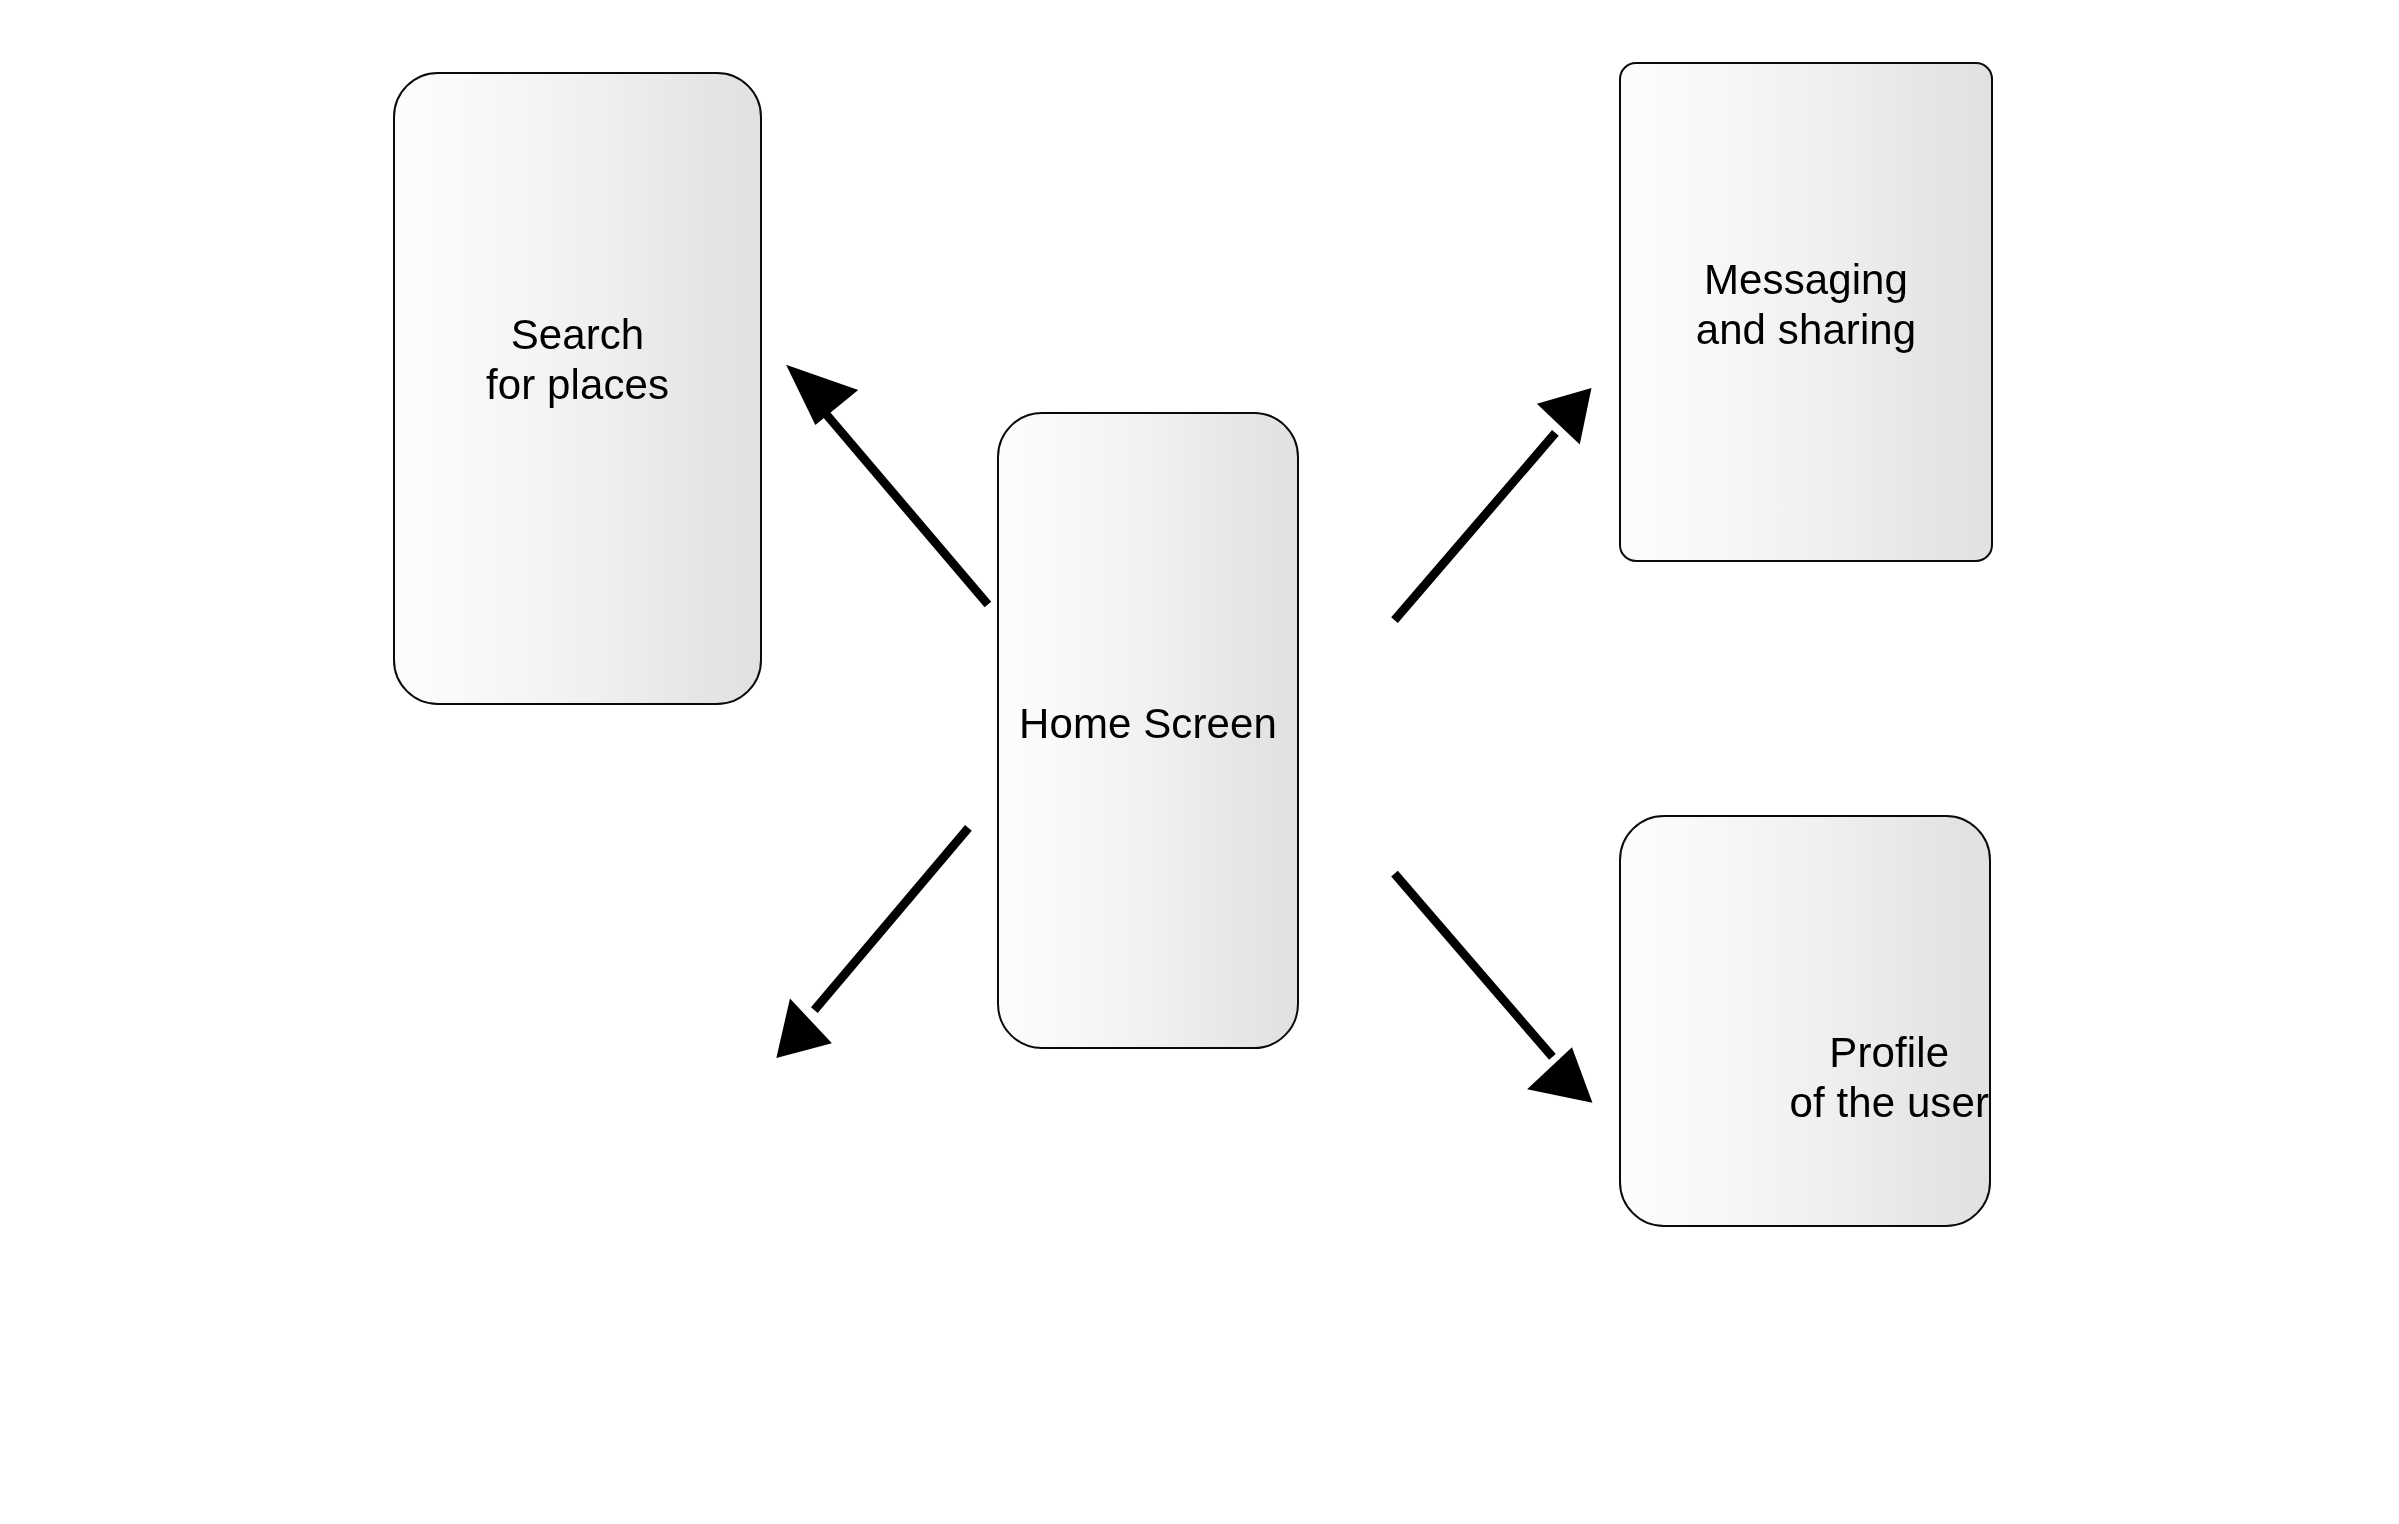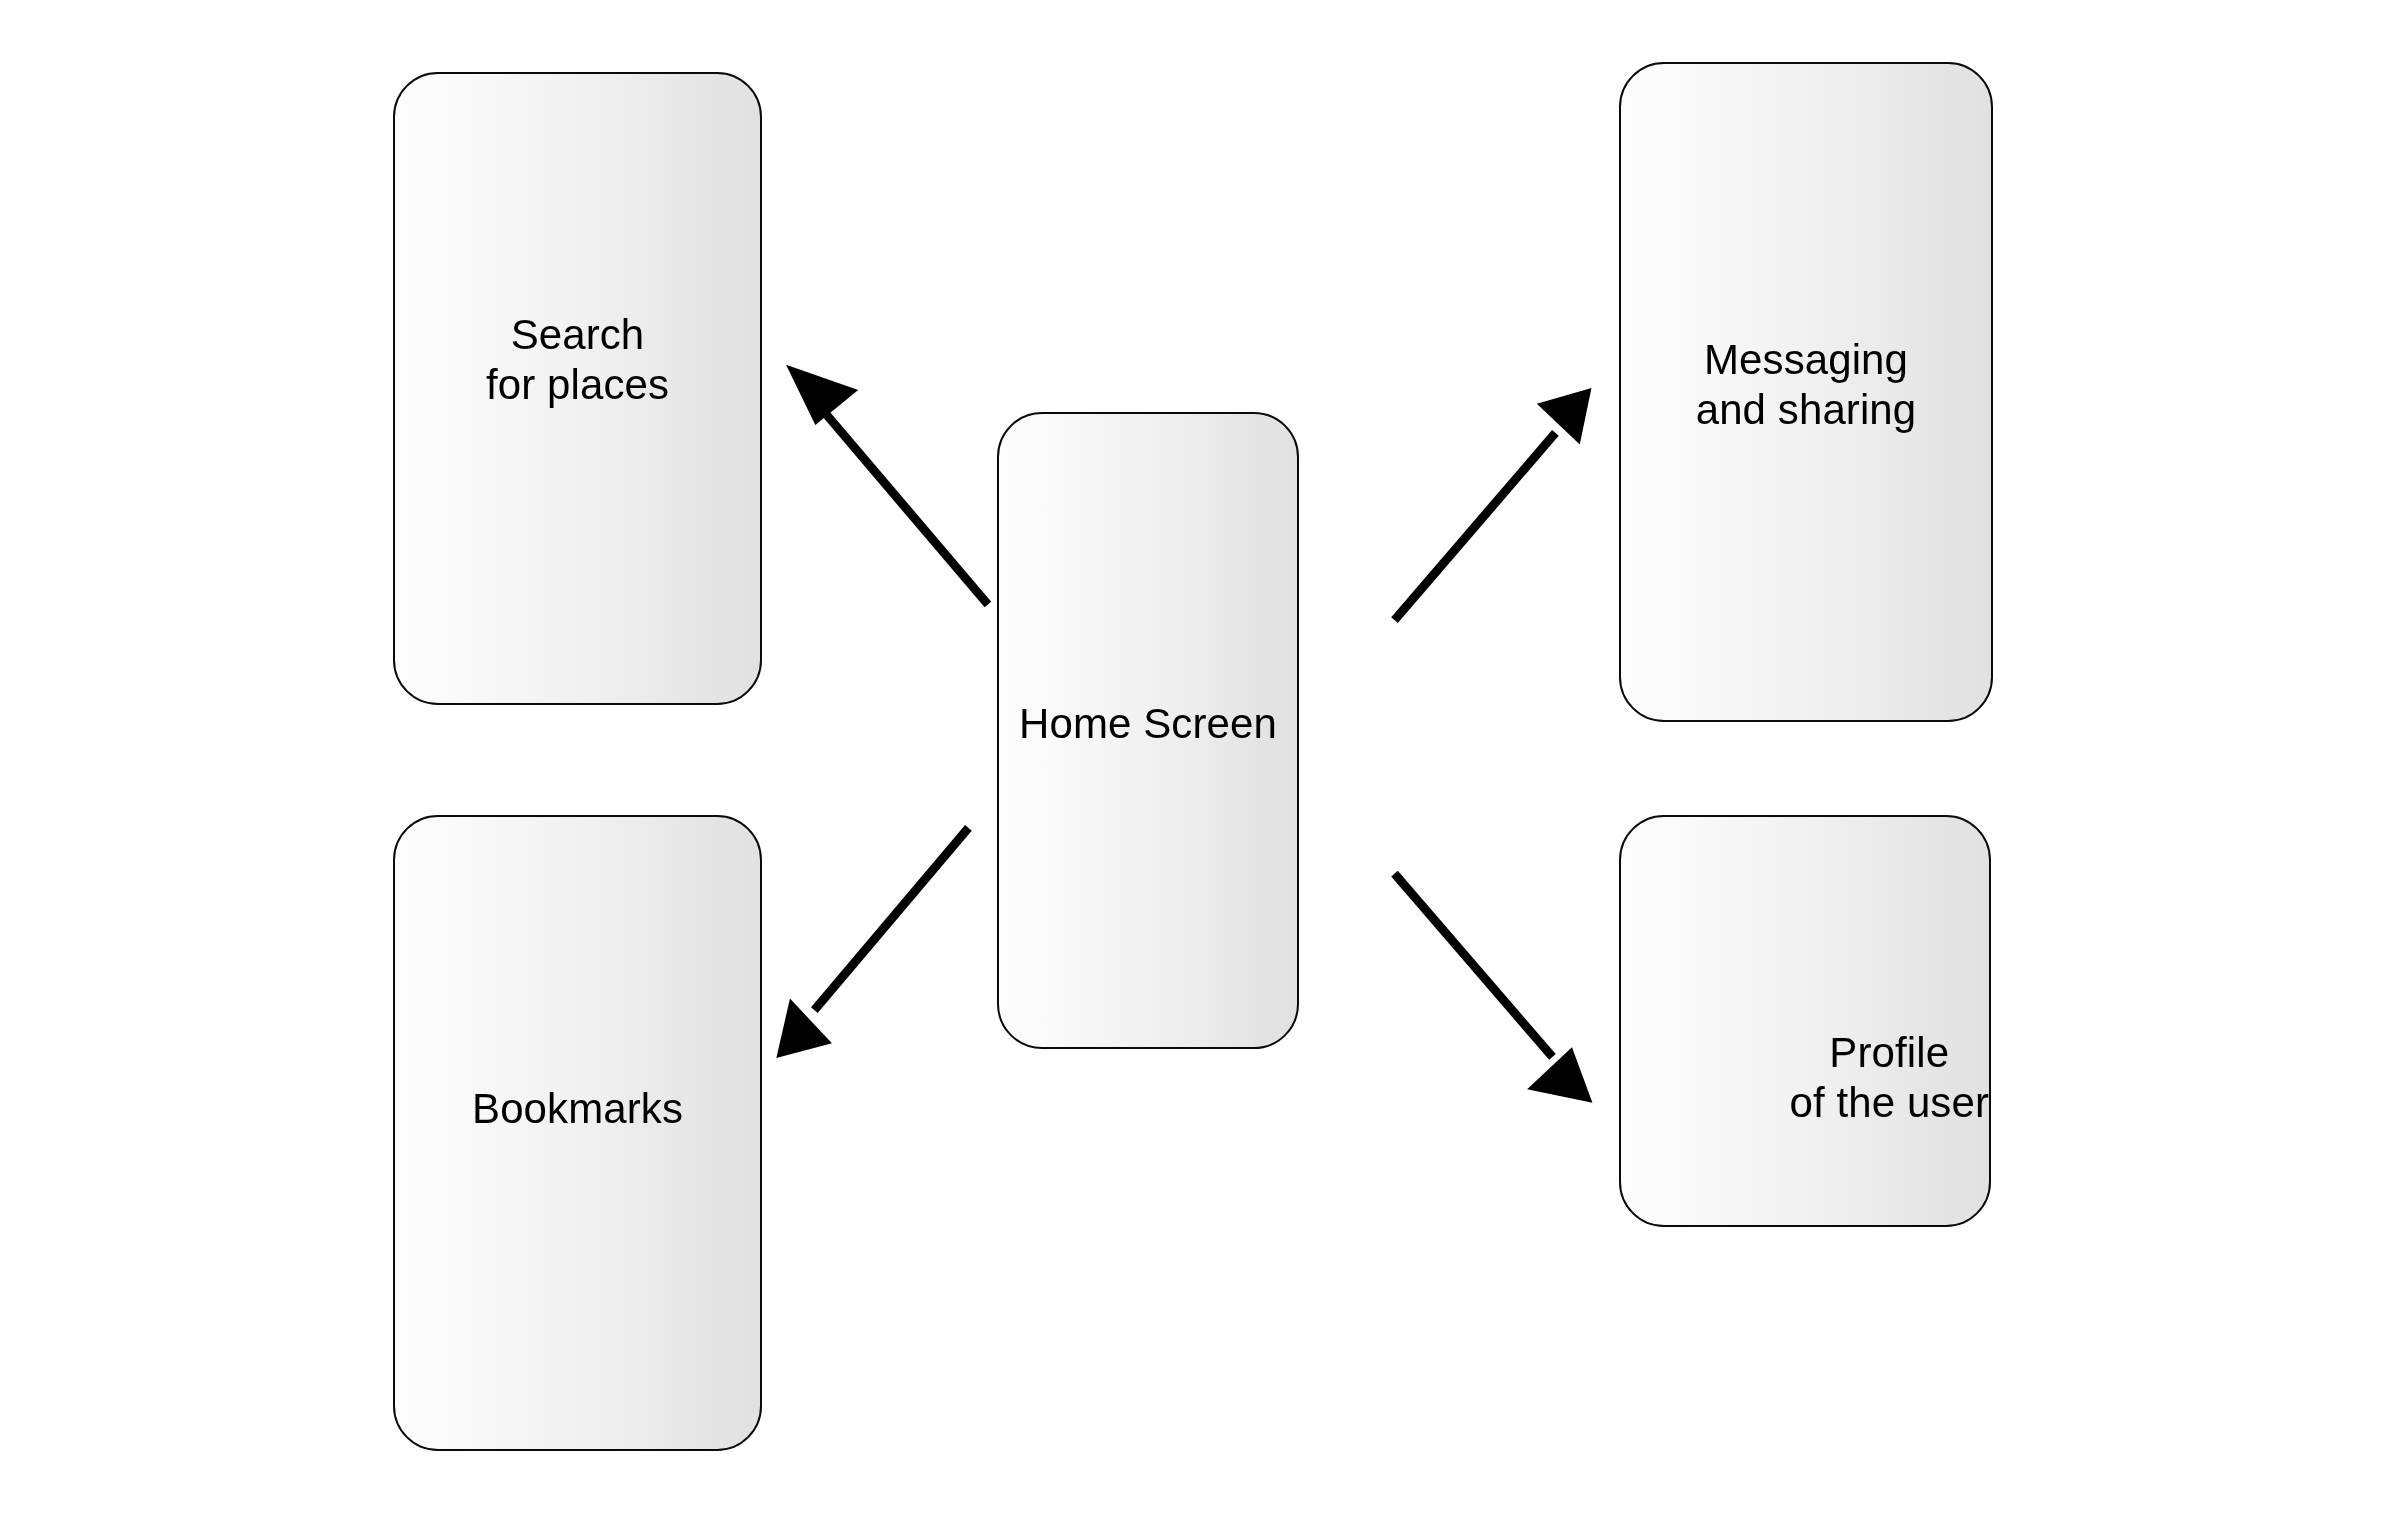--- a/index.html
+++ b/index.html
@@ -37,21 +37,21 @@
     line-height: 1.18;
     font-weight: 400;
     letter-spacing: 0.1px;
     white-space: pre-line;
     user-select: none;
   }
   
   #node-search     { left: 393px;  top: 72px;   width: 369px; height: 633px; }
   #node-bookmarks  { left: 393px;  top: 815px;  width: 369px; height: 636px; }
   #node-home       { left: 997px; top: 364px;  width: 302px; height: 637px; margin-top: 48px; }
-  #node-messaging  { left: 1619px; top: 62px;   width: 374px; height: 660px; }
+  #node-messaging  { left: 1619px; top: 62px;   width: 374px; height: 500px; border-radius: 17px; }
   #node-profile    { left: 1619px; top: 815px;  width: 372px; height: 412px; justify-content: flex-end; }
 
   
   #node-search .node-label     { transform: translateY(-29px); }
   #node-bookmarks .node-label  { transform: translateY(-24.4px); }
   #node-home .node-label       { transform: translateY(-6.8px); }
   #node-messaging .node-label  { transform: translateY(-6.8px); }
   #node-profile .node-label    { transform: translateY(57px); }
 
   #edges {
@@ -98,23 +98,20 @@
 
   <div class="node" id="node-home">
     <div class="node-label">Home Screen</div>
   </div>
 
   <div class="node" id="node-messaging">
     <div class="node-label">Messaging
 and sharing</div>
   </div>
 
-  <div class="node" id="node-bookmarks">
-    <div class="node-label">Bookmarks</div>
-  </div>
 
   <div class="node" id="node-profile">
     <div class="node-label">Profile
 of the user</div>
   </div>
 
 </div>
 
 
 </body></html>

